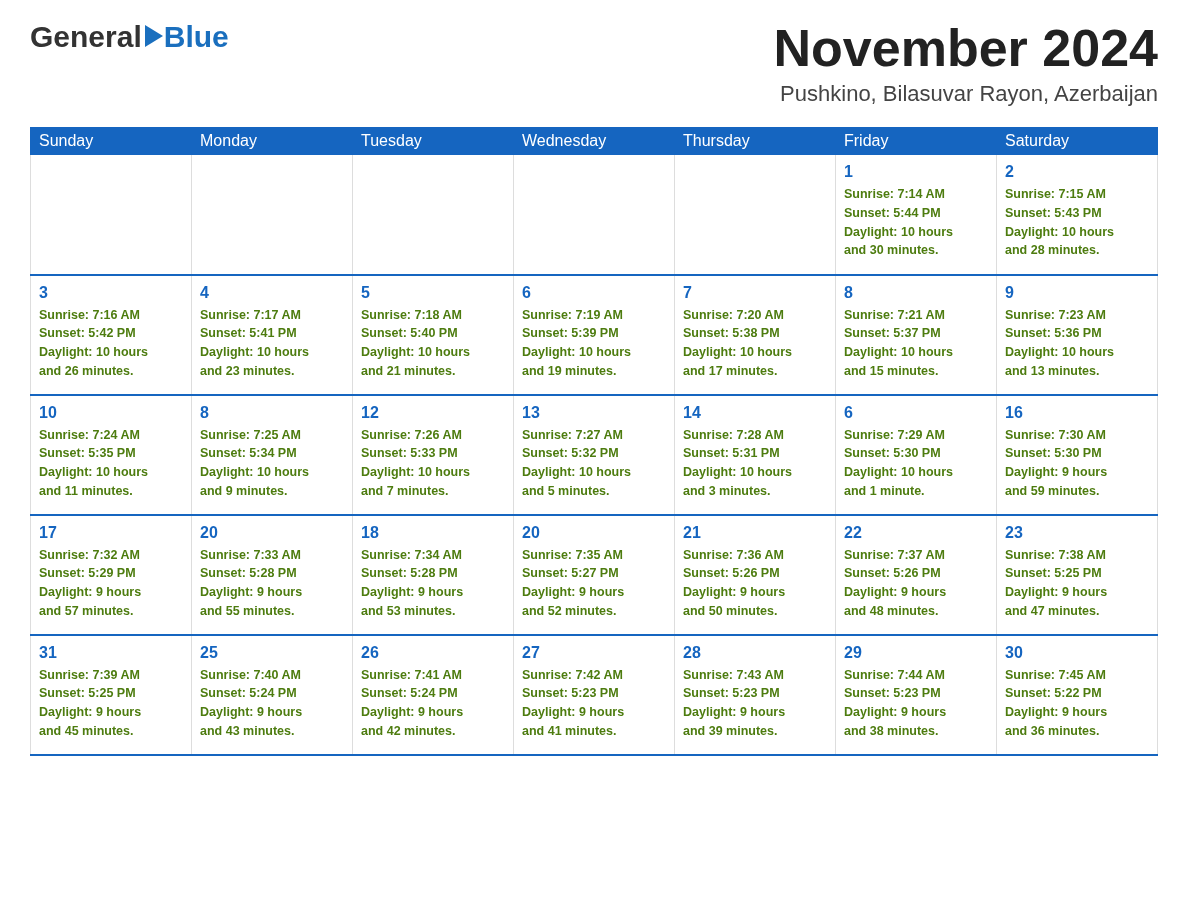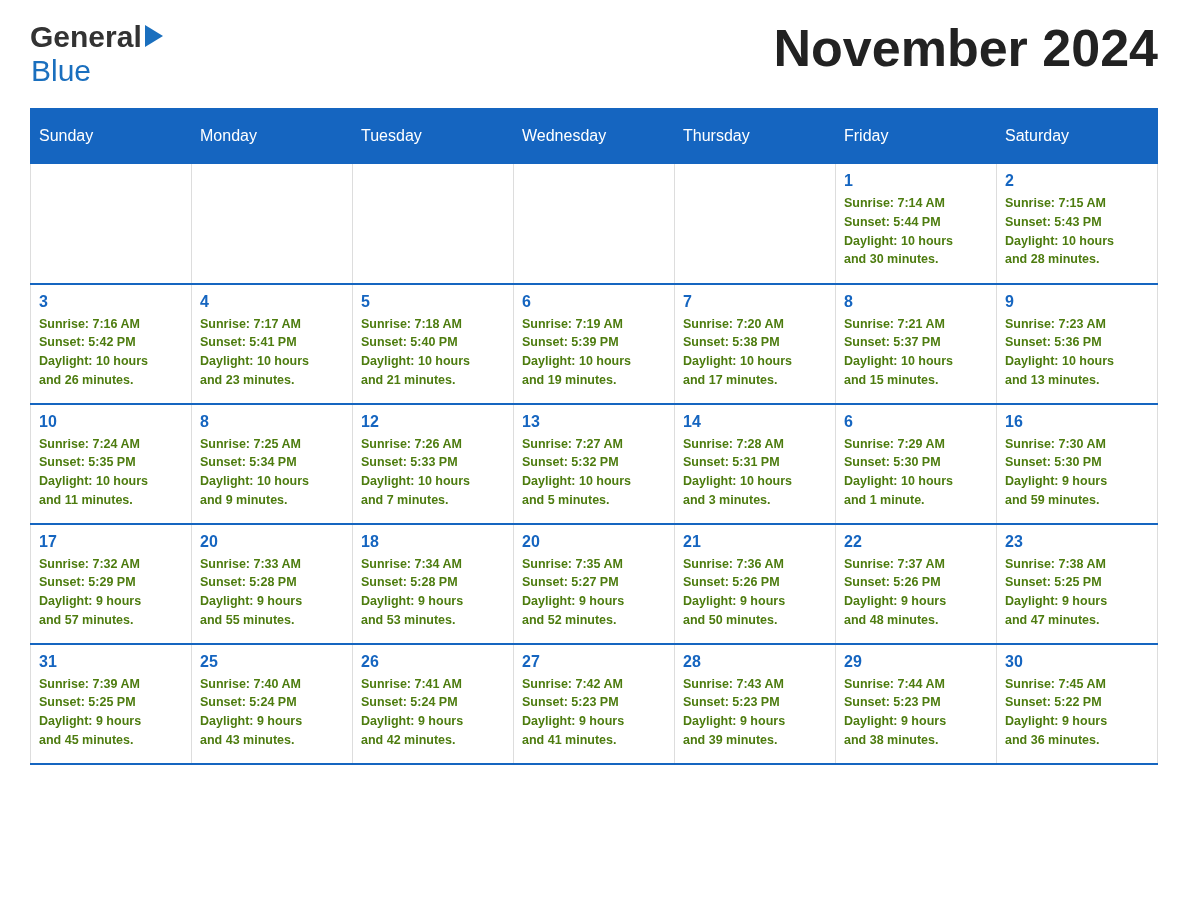--- a/index.html
+++ b/index.html
@@ -12,21 +12,21 @@
       padding: 20px 30px;
     }
     .header {
       display: flex;
       justify-content: space-between;
       align-items: flex-start;
       margin-bottom: 20px;
     }
     .logo {
       display: flex;
-      flex-direction: column;
+      flex-direction: row;
       align-items: flex-start;
     }
     .title-section {
       text-align: right;
     }
     .month-title {
       font-size: 52px;
       font-weight: bold;
       color: #222;
       line-height: 1.1;
@@ -42,21 +42,21 @@
       border-collapse: collapse;
       table-layout: fixed;
     }
     .calendar thead tr {
       background-color: #1565c0;
     }
     .calendar thead th {
       color: #fff;
       font-size: 16px;
       font-weight: normal;
-      padding: 18px 8px;
+      padding: 4px 8px;
       text-align: left;
       border: 1px solid #1565c0;
     }
     .calendar tbody tr {
       border-bottom: 2px solid #1565c0;
     }
     .calendar tbody td {
       vertical-align: top;
       padding: 8px 8px;
       font-size: 13px;
@@ -91,21 +91,21 @@
       font-size: 30px;
       font-weight: bold;
       color: #333;
     }
     .logo-arrow {
       display: inline-block;
       margin-left: 3px;
     }
     .logo-text-blue {
       font-size: 30px;
-      font-weight: normal;
+      font-weight: bold;
       color: #1a6fbe;
       margin-left: 1px;
     }
   </style>
 </head>
 <body>
 
 <div class="header">
   <div class="logo">
     <div class="logo-row">
@@ -115,20 +115,21 @@
           <polygon points="0,0 18,11 0,22" fill="#1a6fbe"></polygon>
         </svg>
       </span>
     </div>
     <div>
       <span class="logo-text-blue">Blue</span>
     </div>
   </div>
   <div class="title-section">
     <div class="month-title">November 2024</div>
+    <div class="location-title">Pushkino, Bilasuvar Rayon, Azerbaijan</div>
   </div>
 </div>
 
 <table class="calendar">
   <thead>
     <tr>
     <th>Sunday</th>
         <th>Monday</th>
         <th>Tuesday</th>
         <th>Wednesday</th>

